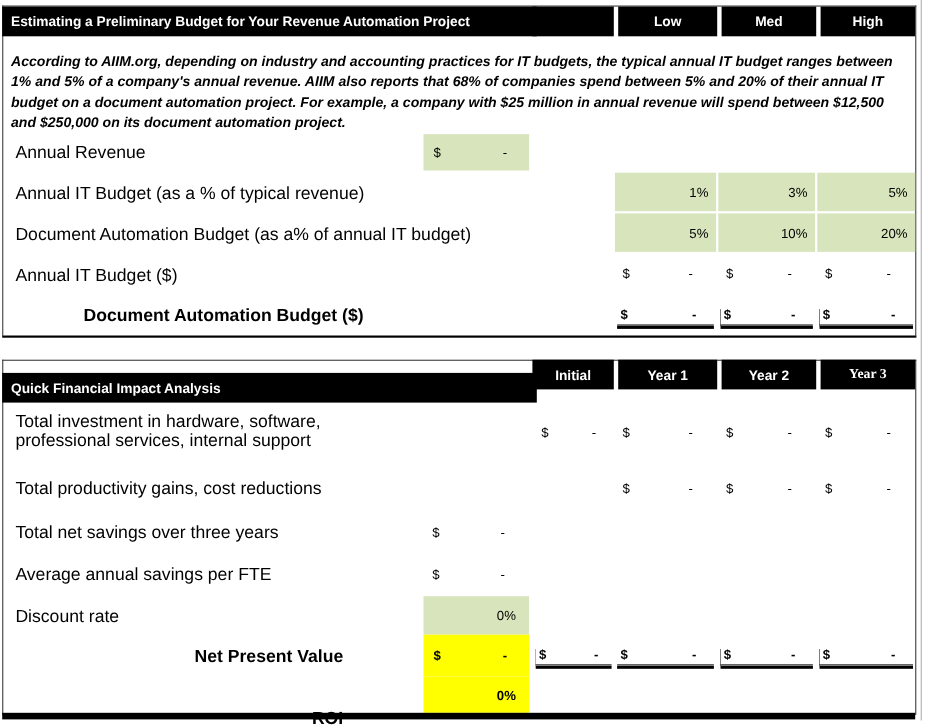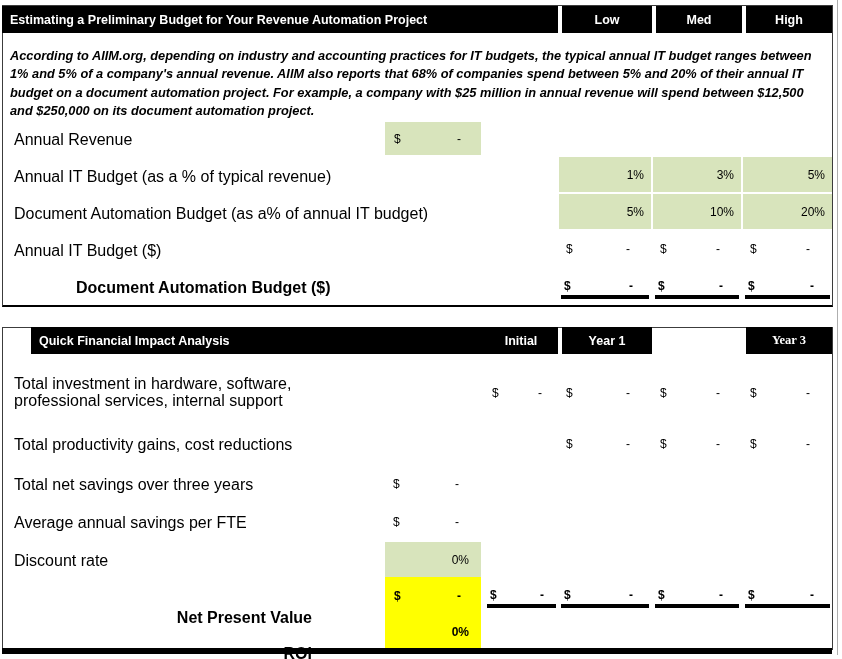--- a/index.html
+++ b/index.html
@@ -125,28 +125,31 @@
     <span>$</span>
     <span>-</span>
   </div>
   <div class="dbl" style="left:745px;top:278px;width:85px;">
     <span>$</span>
     <span>-</span>
   </div>
 
   <div class="box" style="left:2px;top:327px;width:829px;height:322px;border-bottom:none;"></div>
 
-  <div class="hcell left" style="left:2px;top:327px;width:478px;margin-left:29px;">
+  <div class="hcell left" style="left:2px;top:339px;width:478px;">
     <span>Quick Financial Impact Analysis</span>
   </div>
   <div class="hcell center" style="left:484px;top:327px;width:74px;">
     <span>Initial</span>
   </div>
   <div class="hcell center" style="left:562px;top:327px;width:90px;">
     <span>Year 1</span>
+  </div>
+  <div class="hcell center" style="left:656px;top:327px;width:86px;">
+    <span>Year 2</span>
   </div>
   <div class="hcell center" style="left:746px;top:327px;width:86px;font-family:Liberation Serif, serif;">
     <span>Year 3</span>
   </div>
 
   <div class="lbl wrap" style="left:14px;top:376px;width:335px;">Total investment in hardware, software, professional services, internal support</div>
   <div class="money" style="left:486px;top:385px;width:70px;height:16px;">
     <span class="sym">$</span>
     <span class="val" style="padding-right:14px;">-</span>
   </div>
@@ -187,21 +190,21 @@
   <div class="money" style="left:387px;top:514px;width:92px;height:16px;">
     <span class="sym">$</span>
     <span class="val">-</span>
   </div>
 
   <div class="lbl" style="left:14px;top:553px;">Discount rate</div>
   <div class="pct green" style="left:385px;top:542px;width:96px;height:35px;padding-right:12px;">
     <span>0%</span>
   </div>
 
-  <div class="lbl bold right" style="left:0px;top:590px;width:312px;margin-top:20px;">Net Present Value</div>
+  <div class="lbl bold right" style="left:0px;top:590px;width:312px;">Net Present Value</div>
   <div class="money bold cellbg yellow" style="left:385px;top:577px;width:96px;height:38px;">
     <span class="sym">$</span>
     <span class="val">-</span>
   </div>
   <div class="dbl" style="left:487px;top:587px;width:69px;padding-right:12px;">
     <span>$</span>
     <span>-</span>
   </div>
   <div class="dbl" style="left:561px;top:587px;width:88px;">
     <span>$</span>

